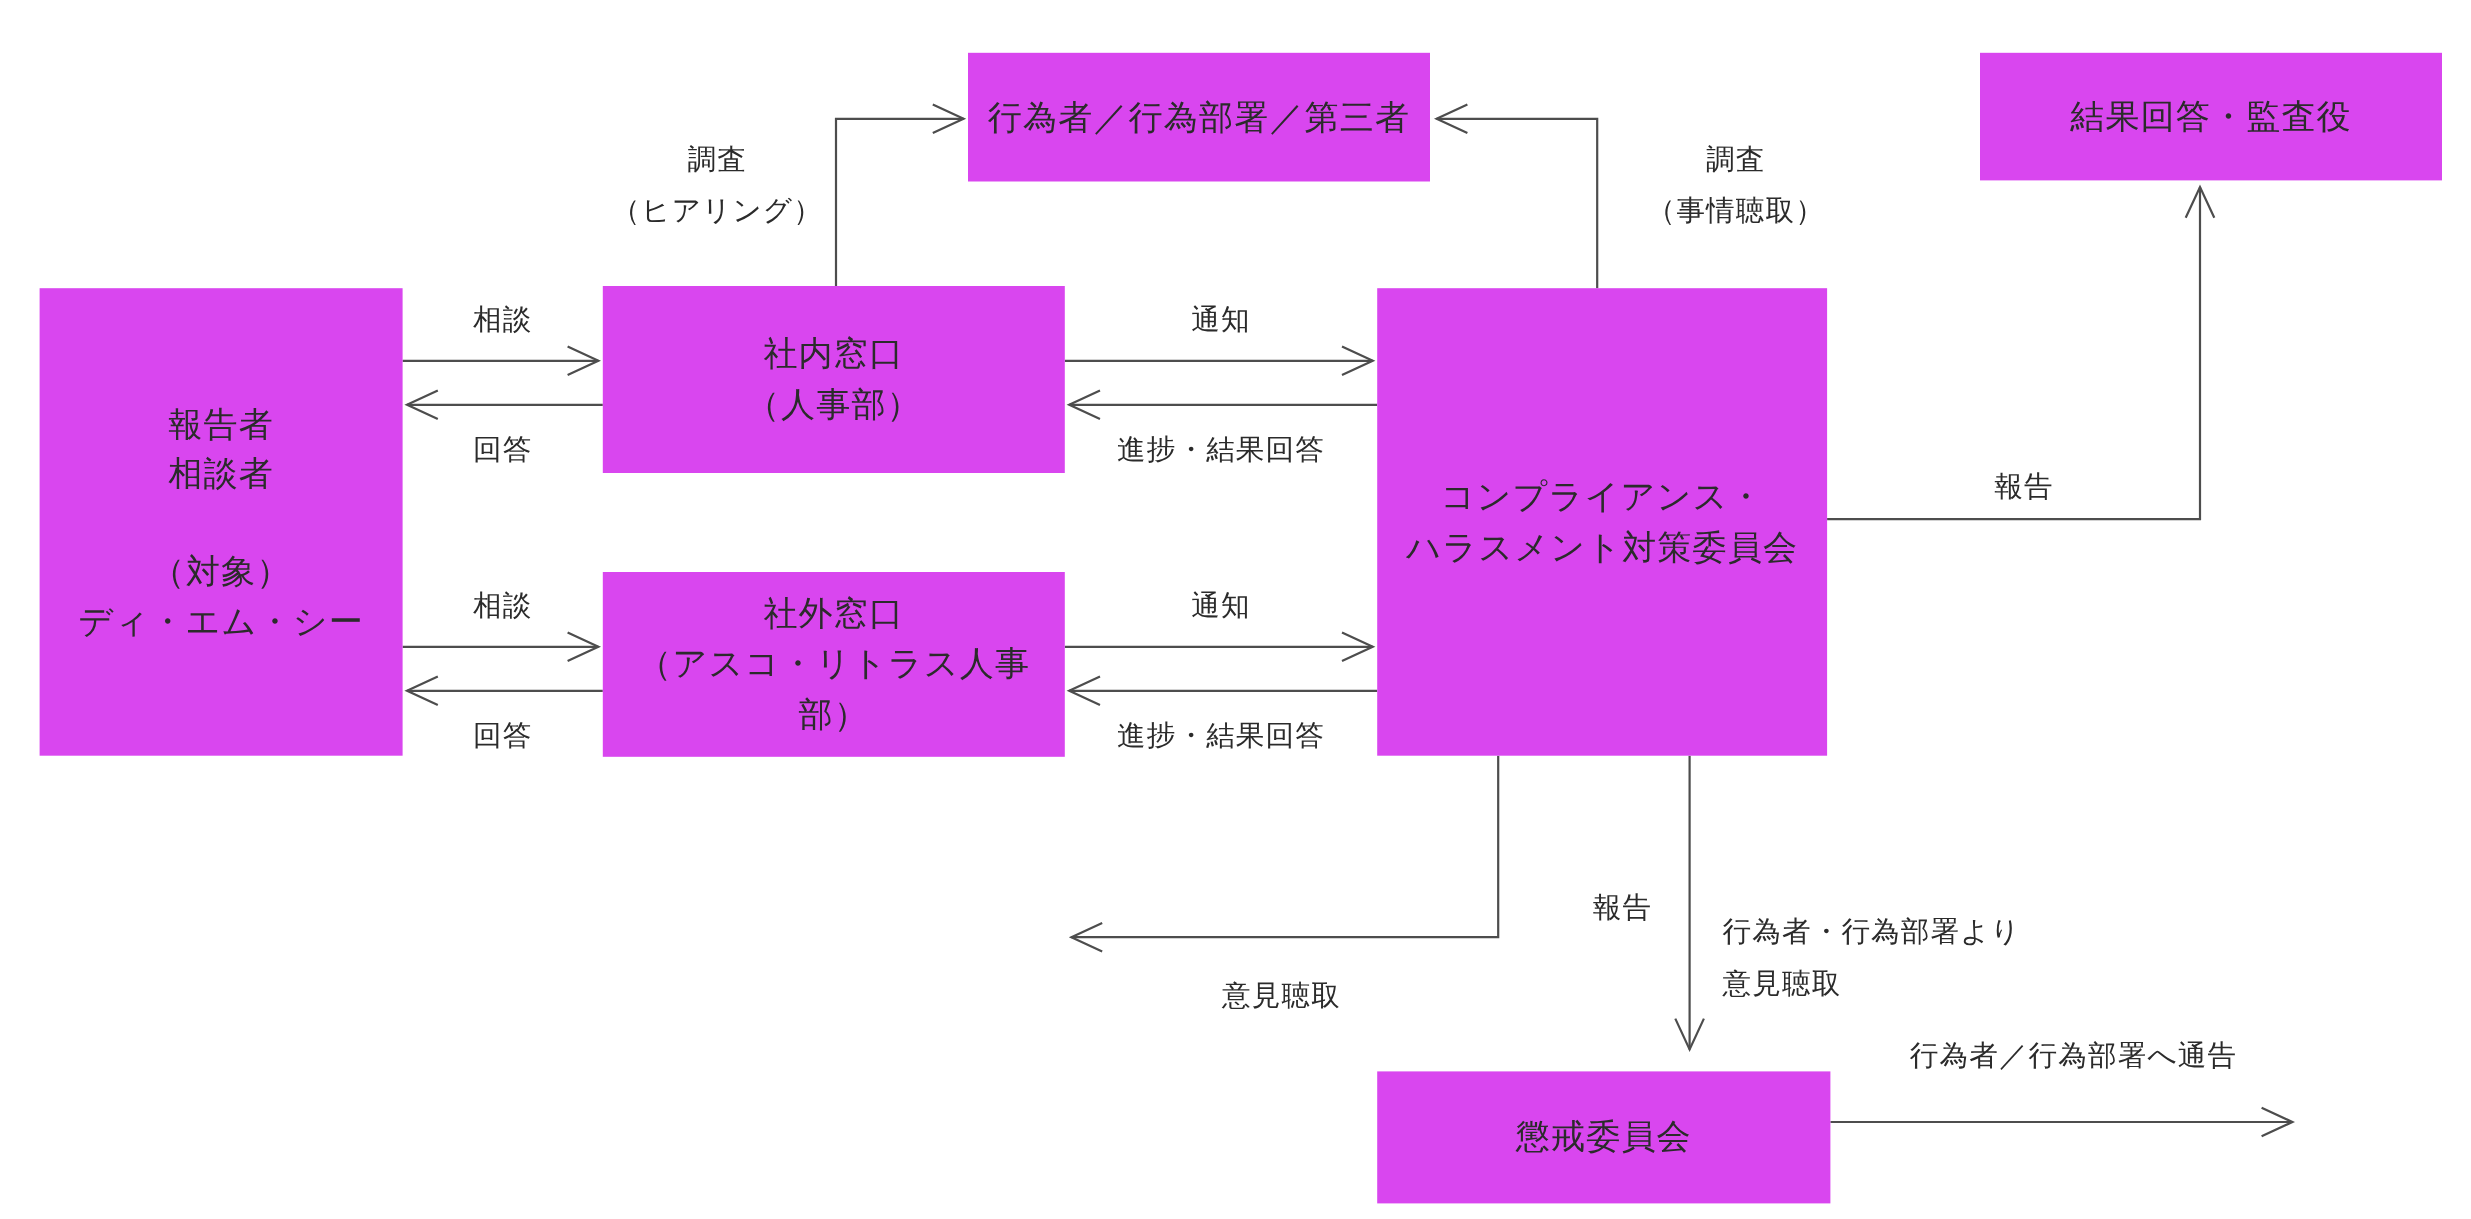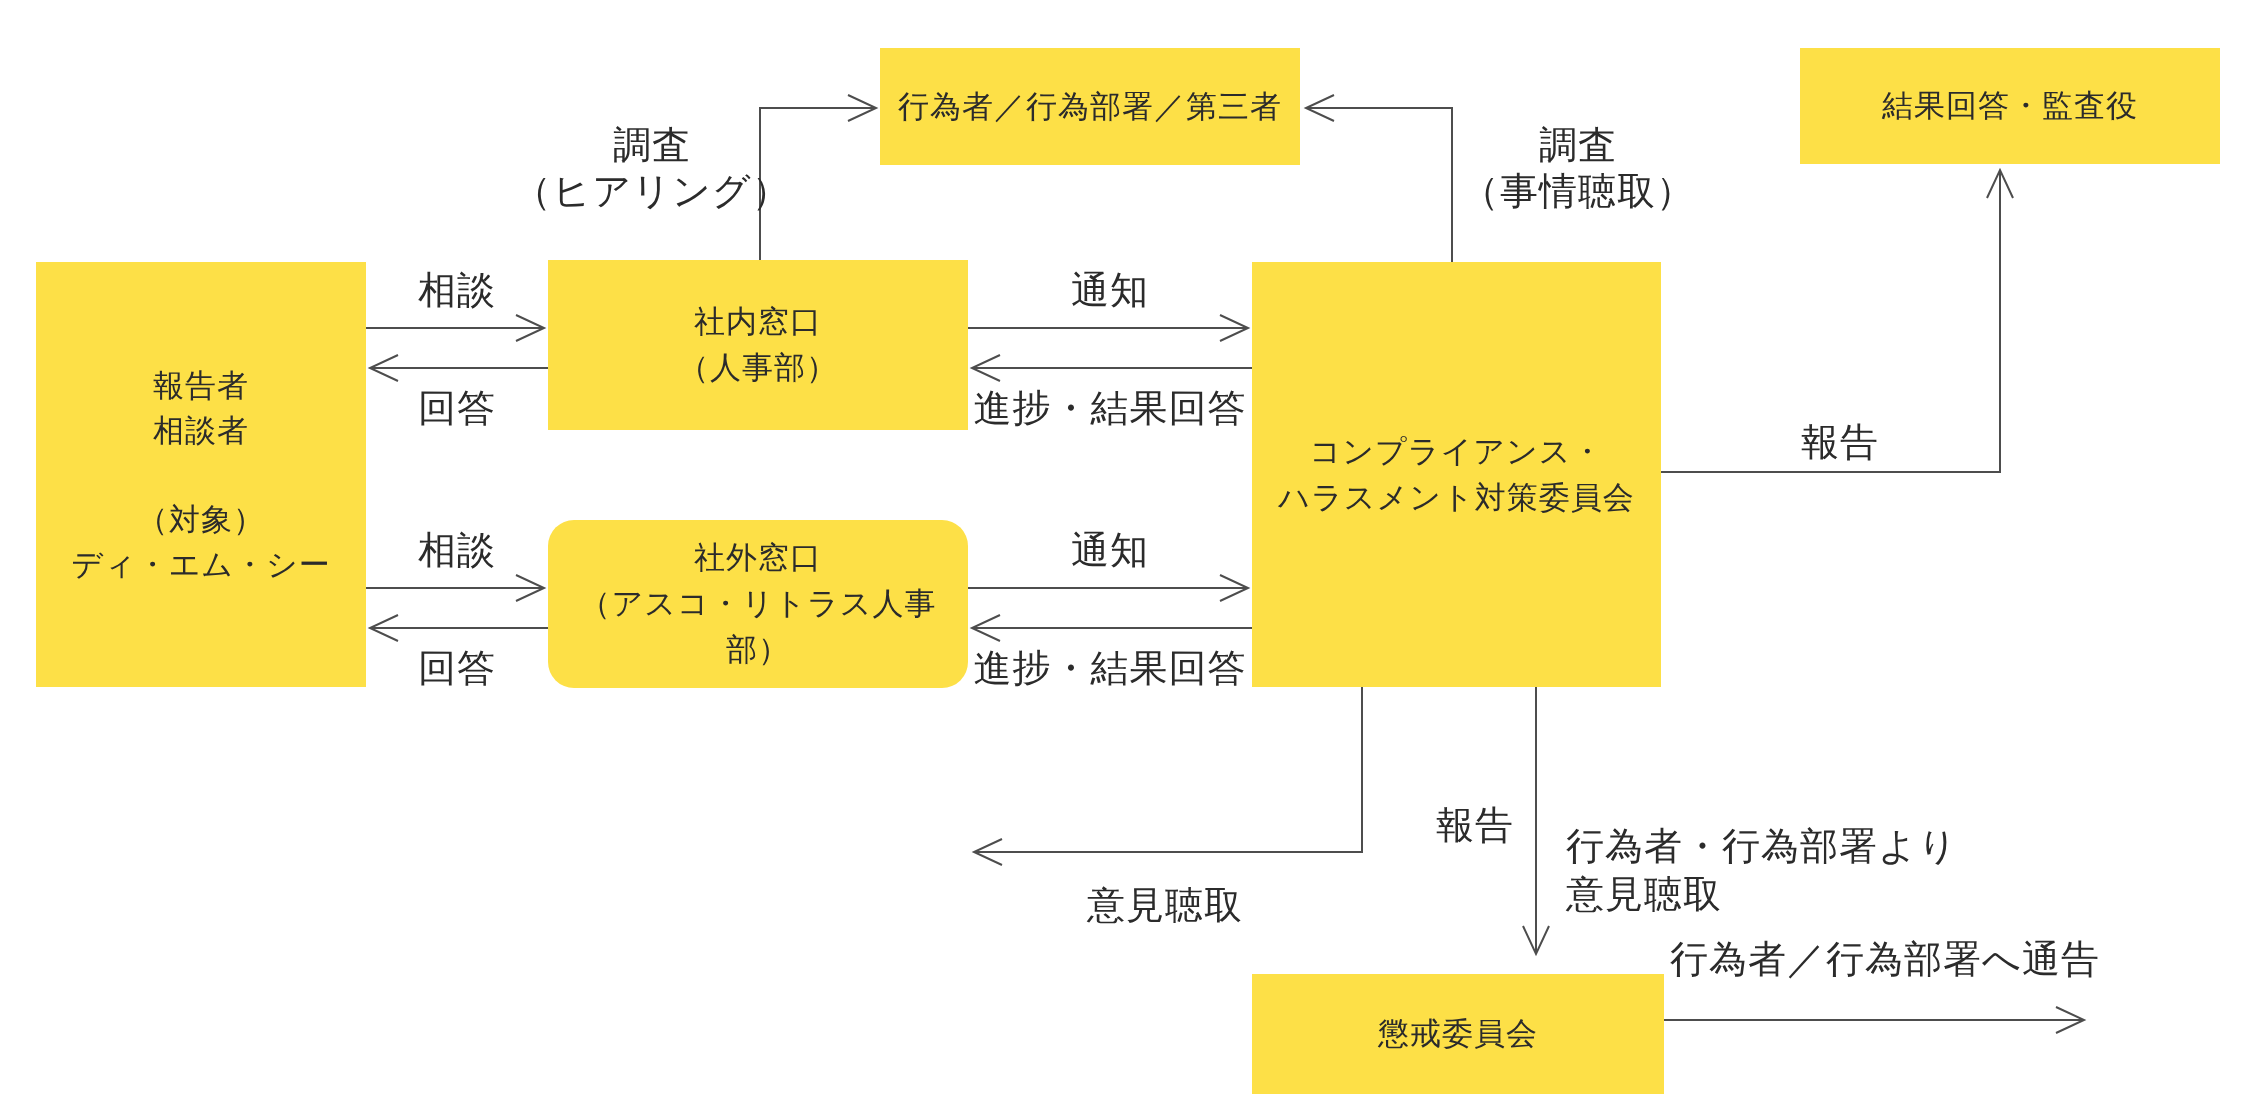--- a/index.html
+++ b/index.html
@@ -17,36 +17,36 @@
     overflow: hidden;
   }
   #connector-layer {
     position: absolute;
     left: 0; top: 0;
     width: 2246px;
     height: 1108px;
   }
   .node {
     position: absolute;
-    background: #fde047;
+    background: #d946ef;
     display: flex;
     flex-direction: column;
     align-items: center;
     justify-content: center;
     text-align: center;
     font-size: 31px;
     line-height: 46px;
     letter-spacing: 1px;
   }
   .node span { display: block; }
   .gap { height: 44px; }
   .edge-label {
     position: absolute;
     transform: translate(-50%, -50%);
-    font-size: 38px;
+    font-size: 26px;
     line-height: 46px;
     text-align: center;
     white-space: nowrap;
     letter-spacing: 1px;
   }
   .edge-label.left-align {
     transform: none;
     text-align: left;
     margin-top: 40px;
   }
@@ -98,21 +98,21 @@
     <span class="gap"></span>
     <span>（対象）</span>
     <span>ディ・エム・シー</span>
   </div>
 
   <div class="node" style="left:548px; top:260px; width:420px; height:170px;">
     <span>社内窓口</span>
     <span>（人事部）</span>
   </div>
 
-  <div class="node" style="left:548px; top:520px; width:420px; height:168px;border-radius:26px;">
+  <div class="node" style="left:548px; top:520px; width:420px; height:168px;">
     <span>社外窓口</span>
     <span>（アスコ・リトラス人事部）</span>
   </div>
 
   <div class="node" style="left:880px; top:48px; width:420px; height:117px;">
     <span>行為者／行為部署／第三者</span>
   </div>
 
   <div class="node" style="left:1252px; top:262px; width:409px; height:425px;">
     <span>コンプライアンス・</span>

